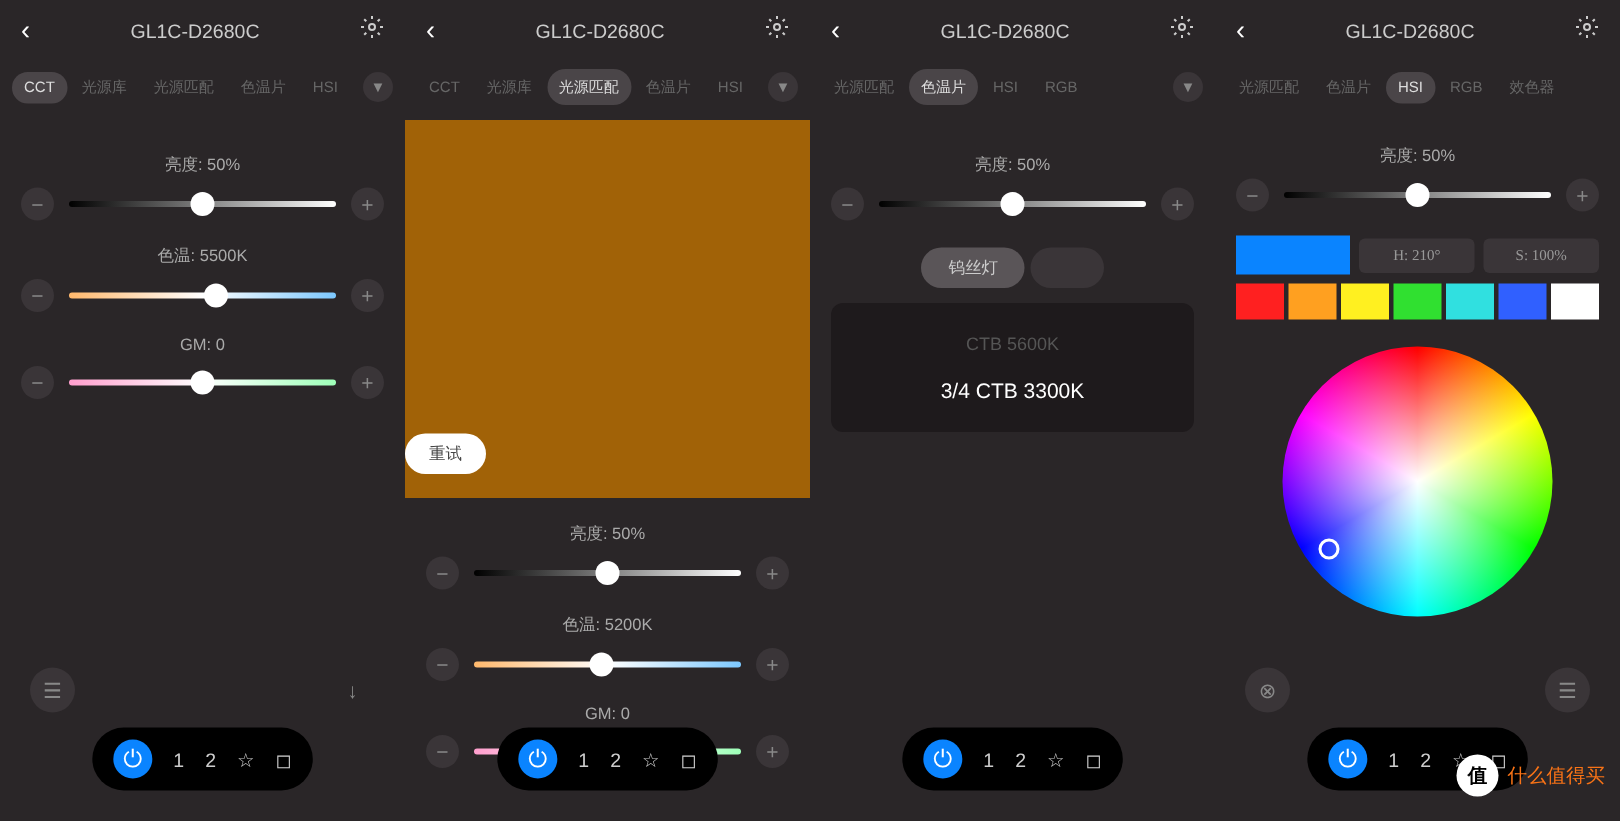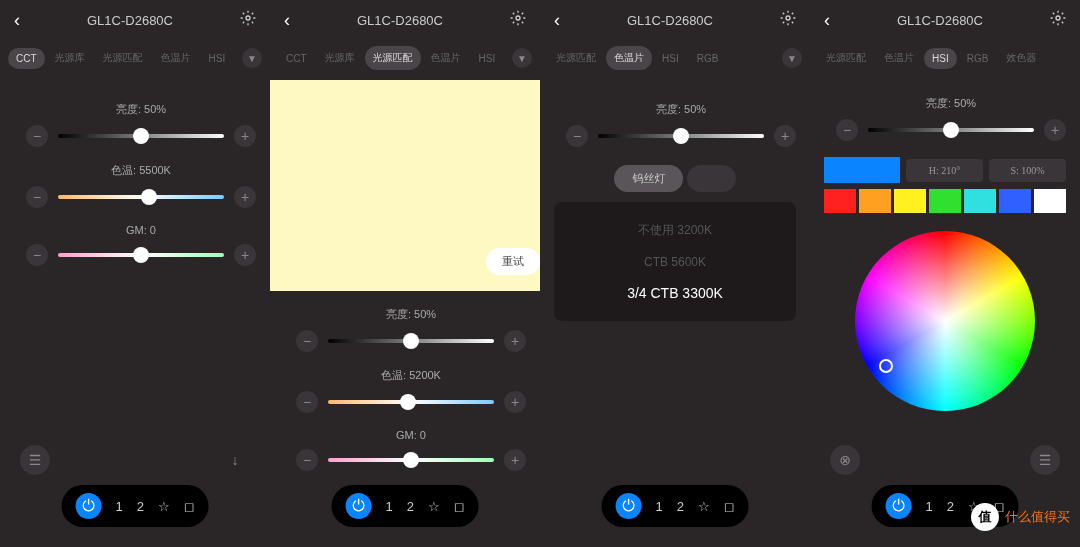--- a/index.html
+++ b/index.html
@@ -6,35 +6,35 @@
 body { background: #2a2628; width: 1080px; height: 547px; display: flex; overflow: hidden; }
 .panel { width: 270px; height: 547px; background: #2a2628; position: relative; }
 .header { display: flex; align-items: center; padding: 10px 14px; height: 40px; }
 .back { color: #fff; font-size: 18px; cursor: pointer; }
 .title { flex: 1; text-align: center; color: #ccc; font-size: 13px; }
 .gear { color: #ccc; cursor: pointer; }
 .tabs { display: flex; align-items: center; padding: 0 8px; height: 36px; gap: 2px; overflow: hidden; }
 .tab { font-size: 10px; color: #666; padding: 5px 8px; border-radius: 12px; cursor: pointer; white-space: nowrap; }
 .tab.active { background: #4a4548; color: #ddd; }
 .tab-arrow { color: #888; font-size: 10px; background: #3a3538; width: 20px; height: 20px; display: flex; align-items: center; justify-content: center; border-radius: 10px; margin-left: auto; cursor: pointer; }
-.slider-group { padding: 8px 14px; margin-left: 12px; }
+.slider-group { padding: 8px 14px; }
 .slider-label { text-align: center; color: #aaa; font-size: 11px; margin-bottom: 8px; }
 .slider-row { display: flex; align-items: center; gap: 10px; }
 .pm-btn { width: 22px; height: 22px; border-radius: 11px; background: #3a3538; color: #888; display: flex; align-items: center; justify-content: center; font-size: 14px; cursor: pointer; }
 .track { flex: 1; height: 4px; border-radius: 2px; position: relative; }
 .track-bright { background: linear-gradient(90deg, #000, #fff); }
 .track-temp { background: linear-gradient(90deg, #ffb86c, #fff, #7cc8ff); }
 .track-gm { background: linear-gradient(90deg, #ff9ecd, #fff, #9effb8); }
 .thumb { position: absolute; top: -6px; width: 16px; height: 16px; background: #fff; border-radius: 8px; transform: translateX(-8px); cursor: pointer; }
 .bottom-bar { position: absolute; bottom: 20px; left: 50%; transform: translateX(-50%); background: #000; border-radius: 22px; padding: 8px 14px; display: flex; align-items: center; gap: 14px; }
 .power { width: 26px; height: 26px; border-radius: 13px; background: #0a84ff; display: flex; align-items: center; justify-content: center; color: #fff; cursor: pointer; }
 .bb-item { color: #ccc; font-size: 13px; cursor: pointer; }
 .extra-icons { position: absolute; bottom: 72px; left: 0; right: 0; display: flex; justify-content: space-between; padding: 0 20px; }
 .circ-btn { width: 30px; height: 30px; border-radius: 15px; background: #3a3538; display: flex; align-items: center; justify-content: center; color: #888; cursor: pointer; font-size: 14px; }
-.preview-box { margin: 4px 0 8px 0; height: 211px; background: #fef9c3; display: flex; align-items: flex-end; justify-content: flex-end; padding-bottom: 16px; }
+.preview-box { margin: 4px 0 8px 0; height: 252px; background: #a16207; display: flex; align-items: flex-end; justify-content: flex-start; padding-bottom: 16px; }
 .retry-btn { background: #fff; color: #444; font-size: 11px; padding: 6px 16px; border-radius: 14px; cursor: pointer; }
 .pill-row { display: flex; justify-content: center; gap: 4px; margin: 10px 0; }
 .pill { background: #5a5558; color: #ccc; font-size: 11px; padding: 6px 18px; border-radius: 14px; cursor: pointer; }
 .pill.dim { background: #3a3538; color: #666; }
 .picker { margin: 10px 14px; background: #1e1a1c; border-radius: 8px; padding: 12px 0; }
 .picker-title { text-align: center; color: #ccc; font-size: 13px; margin-bottom: 10px; }
 .picker-item { text-align: center; padding: 8px 0; color: #555; font-size: 12px; }
 .picker-item.sel { color: #fff; font-size: 14px; }
 .hs-row { display: flex; gap: 6px; padding: 0 14px; margin-top: 8px; align-items: center; }
 .swatch-big { width: 76px; height: 26px; background: #0a84ff; cursor: pointer; }
@@ -197,21 +197,20 @@
           <div class="thumb" style="left:50%"></div>
         </div>
       <div class="pm-btn">+</div>
     </div>
   </div>
   <div class="pill-row">
     <div class="pill">钨丝灯</div>
     <div class="pill dim">&nbsp;&nbsp;&nbsp;&nbsp;</div>
   </div>
   <div class="picker">
-    <div class="picker-item">不使用 3200K</div>
     <div class="picker-item">CTB 5600K</div>
     <div class="picker-item sel">3/4 CTB 3300K</div>
   </div>
   <div class="bottom-bar">
     <div class="power">⏻</div>
     <span class="bb-item">1</span>
     <span class="bb-item">2</span>
     <span class="bb-item">☆</span>
     <span class="bb-item">◻</span>
   </div>

